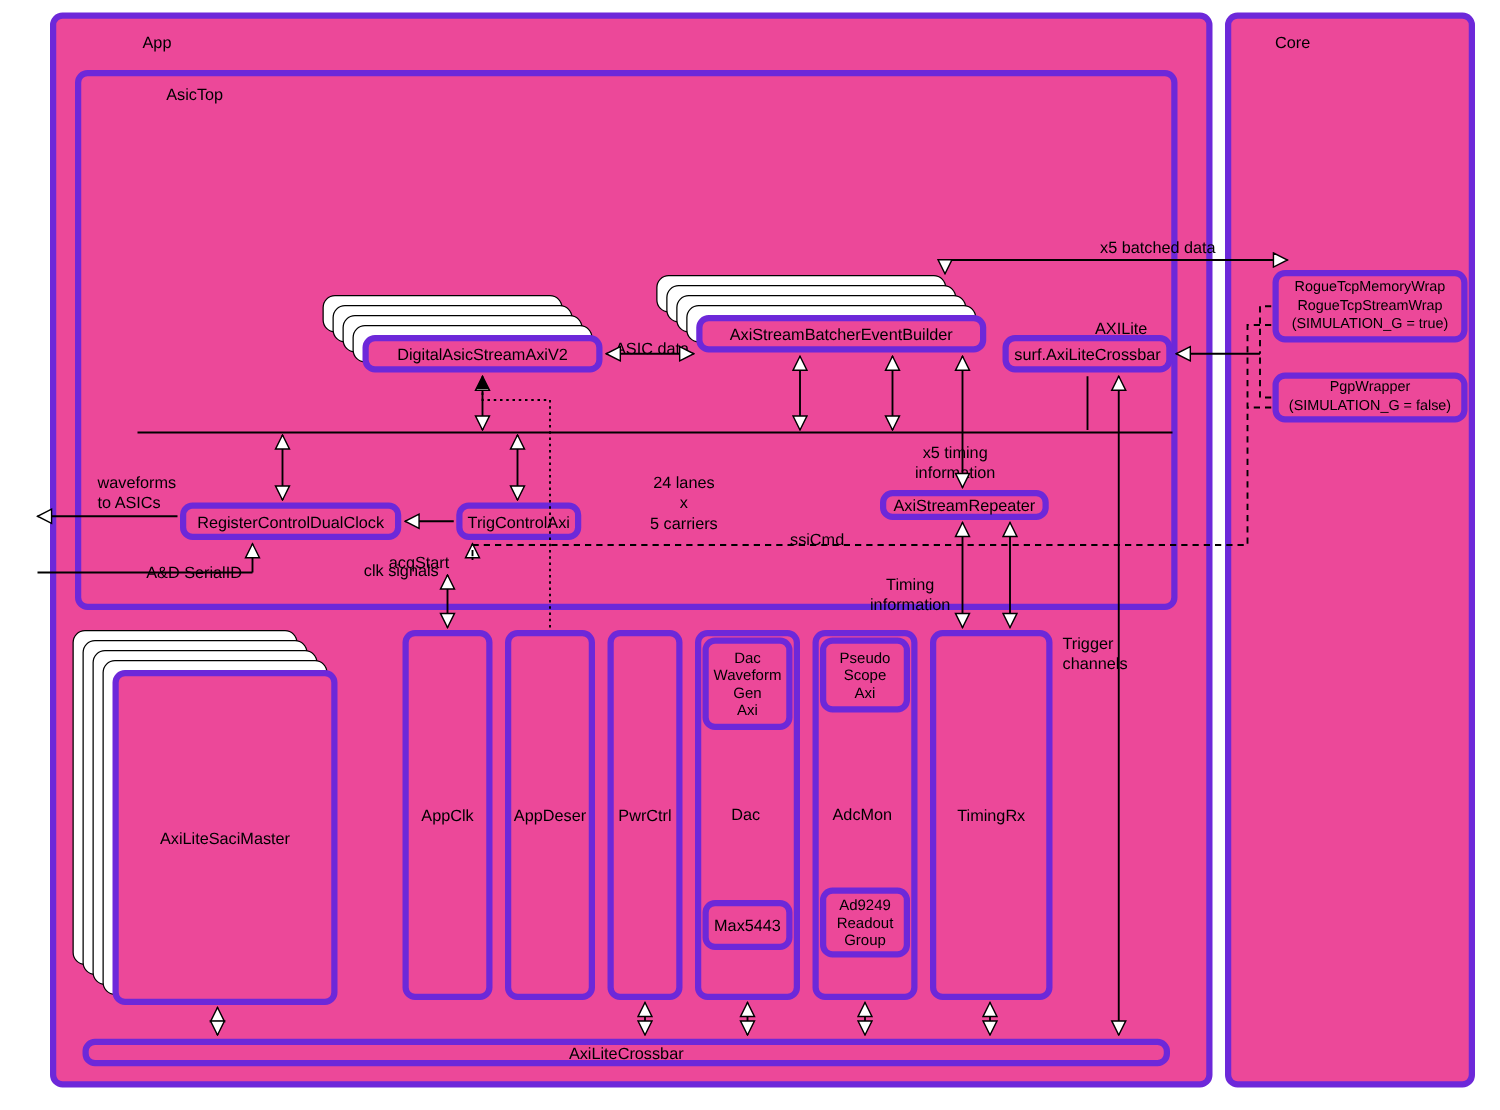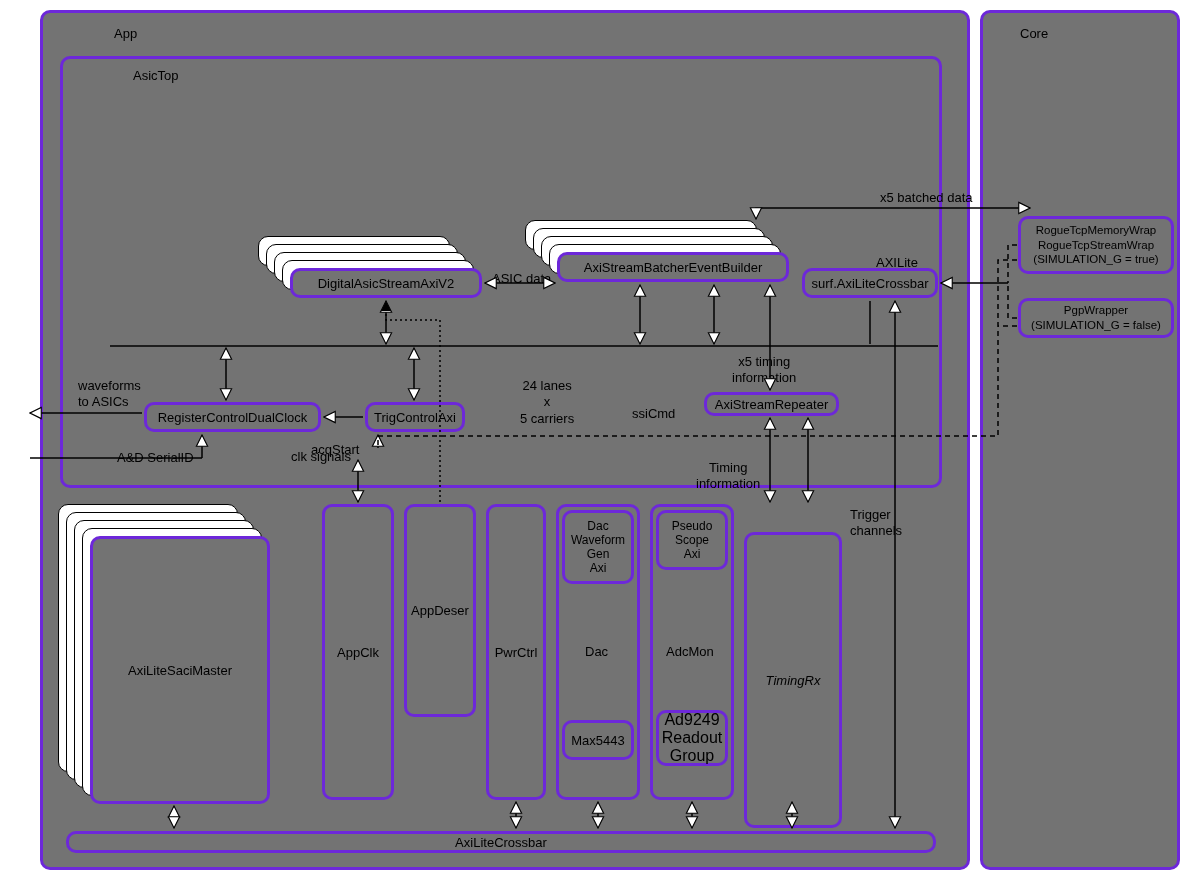--- a/index.html
+++ b/index.html
@@ -8,23 +8,23 @@
     width: 1200px;
     height: 888px;
     background: #ffffff;
     font-family: Arial, Helvetica, sans-serif;
     font-size: 13px;
     color: #000;
     position: relative;
   }
   .box {
     position: absolute;
-    border: 3px solid #6d28d9;
+    border: 5px solid #6d28d9;
     border-radius: 10px;
-    background: #737373;
+    background: #ec4899;
     box-sizing: border-box;
   }
   .label {
     position: absolute;
     font-size: 13px;
     line-height: 1.25;
     white-space: nowrap;
   }
   .center {
     display: flex;
@@ -98,21 +98,21 @@
 <div class="stack-shadow" style="left:74px;  top:520px; width:180px; height:268px;"></div>
 <div class="stack-shadow" style="left:82px;  top:528px; width:180px; height:268px;"></div>
 <div class="box center" style="left:90px; top:536px; width:180px; height:268px;">
   <span>AxiLiteSaciMaster</span>
 </div>
 
 <div class="box center" style="left:322px; top:504px; width:72px; height:296px;">
   <span>AppClk</span>
 </div>
 
-<div class="box center" style="left:404px; top:504px; width:72px; height:213px;">
+<div class="box center" style="left:404px; top:504px; width:72px; height:296px;">
   <span>AppDeser</span>
 </div>
 
 <div class="box center" style="left:486px; top:504px; width:60px; height:296px;">
   <span>PwrCtrl</span>
 </div>
 
 <div class="box" style="left:556px; top:504px; width:84px; height:296px;"></div>
 <div class="label" style="left:585px; top:644px;">Dac</div>
 <div class="box center" style="left:562px; top:510px; width:72px; height:74px; white-space:pre; font-size:12px;">
@@ -125,27 +125,27 @@
   <span>Max5443</span>
 </div>
 
 <div class="box" style="left:650px; top:504px; width:84px; height:296px;"></div>
 <div class="label" style="left:666px; top:644px;">AdcMon</div>
 <div class="box center" style="left:656px; top:510px; width:72px; height:60px; white-space:pre; font-size:12px;">
   <span style="white-space:pre;">Pseudo
 Scope
 Axi</span>
 </div>
-<div class="box center" style="left:656px; top:710px; width:72px; height:56px; white-space:pre; font-size:16px;">
+<div class="box center" style="left:656px; top:710px; width:72px; height:56px; white-space:pre; font-size:12px;">
   <span style="white-space:pre;">Ad9249
 Readout
 Group</span>
 </div>
 
-<div class="box center" style="left:744px; top:532px; width:98px; height:296px;font-style:italic;">
+<div class="box center" style="left:744px; top:504px; width:98px; height:296px;">
   <span>TimingRx</span>
 </div>
 
 <div class="box center" style="left:66px; top:831px; width:870px; height:22px;">
   <span>AxiLiteCrossbar</span>
 </div>
 
 <div class="box center" style="left:1018px; top:216px; width:156px; height:58px; font-size:11.5px; white-space:pre; line-height:1.3;">
   <span style="white-space:pre;">RogueTcpMemoryWrap
 RogueTcpStreamWrap
@@ -158,21 +158,21 @@
 
 <div class="label" style="left:492px; top:271px;">ASIC data</div>
 <div class="label" style="left:880px; top:190px;">x5 batched data</div>
 <div class="label" style="left:876px; top:255px;">AXILite</div>
 <div class="label" style="left:732px; top:354px; white-space:pre; text-align:center;">x5 timing
 information</div>
 <div class="label" style="left:78px; top:378px; white-space:pre;">waveforms
 to ASICs</div>
 <div class="label" style="left:117px; top:450px;">A&amp;D SerialID</div>
 <div class="label" style="left:311px; top:422px;margin-top:20px;">acqStart</div>
-<div class="label" style="left:632px; top:406px;">ssiCmd</div>
+<div class="label" style="left:632px; top:424px;">ssiCmd</div>
 <div class="label" style="left:506px; top:378px; white-space:pre; text-align:center;margin-left:14px;">24 lanes
 x
 5 carriers</div>
 <div class="label" style="left:291px; top:449px;">clk signals</div>
 <div class="label" style="left:696px; top:460px; white-space:pre; text-align:center;">Timing
 information</div>
 <div class="label" style="left:850px; top:507px; white-space:pre;">Trigger
 channels</div>
 
 <svg class="arrows">

